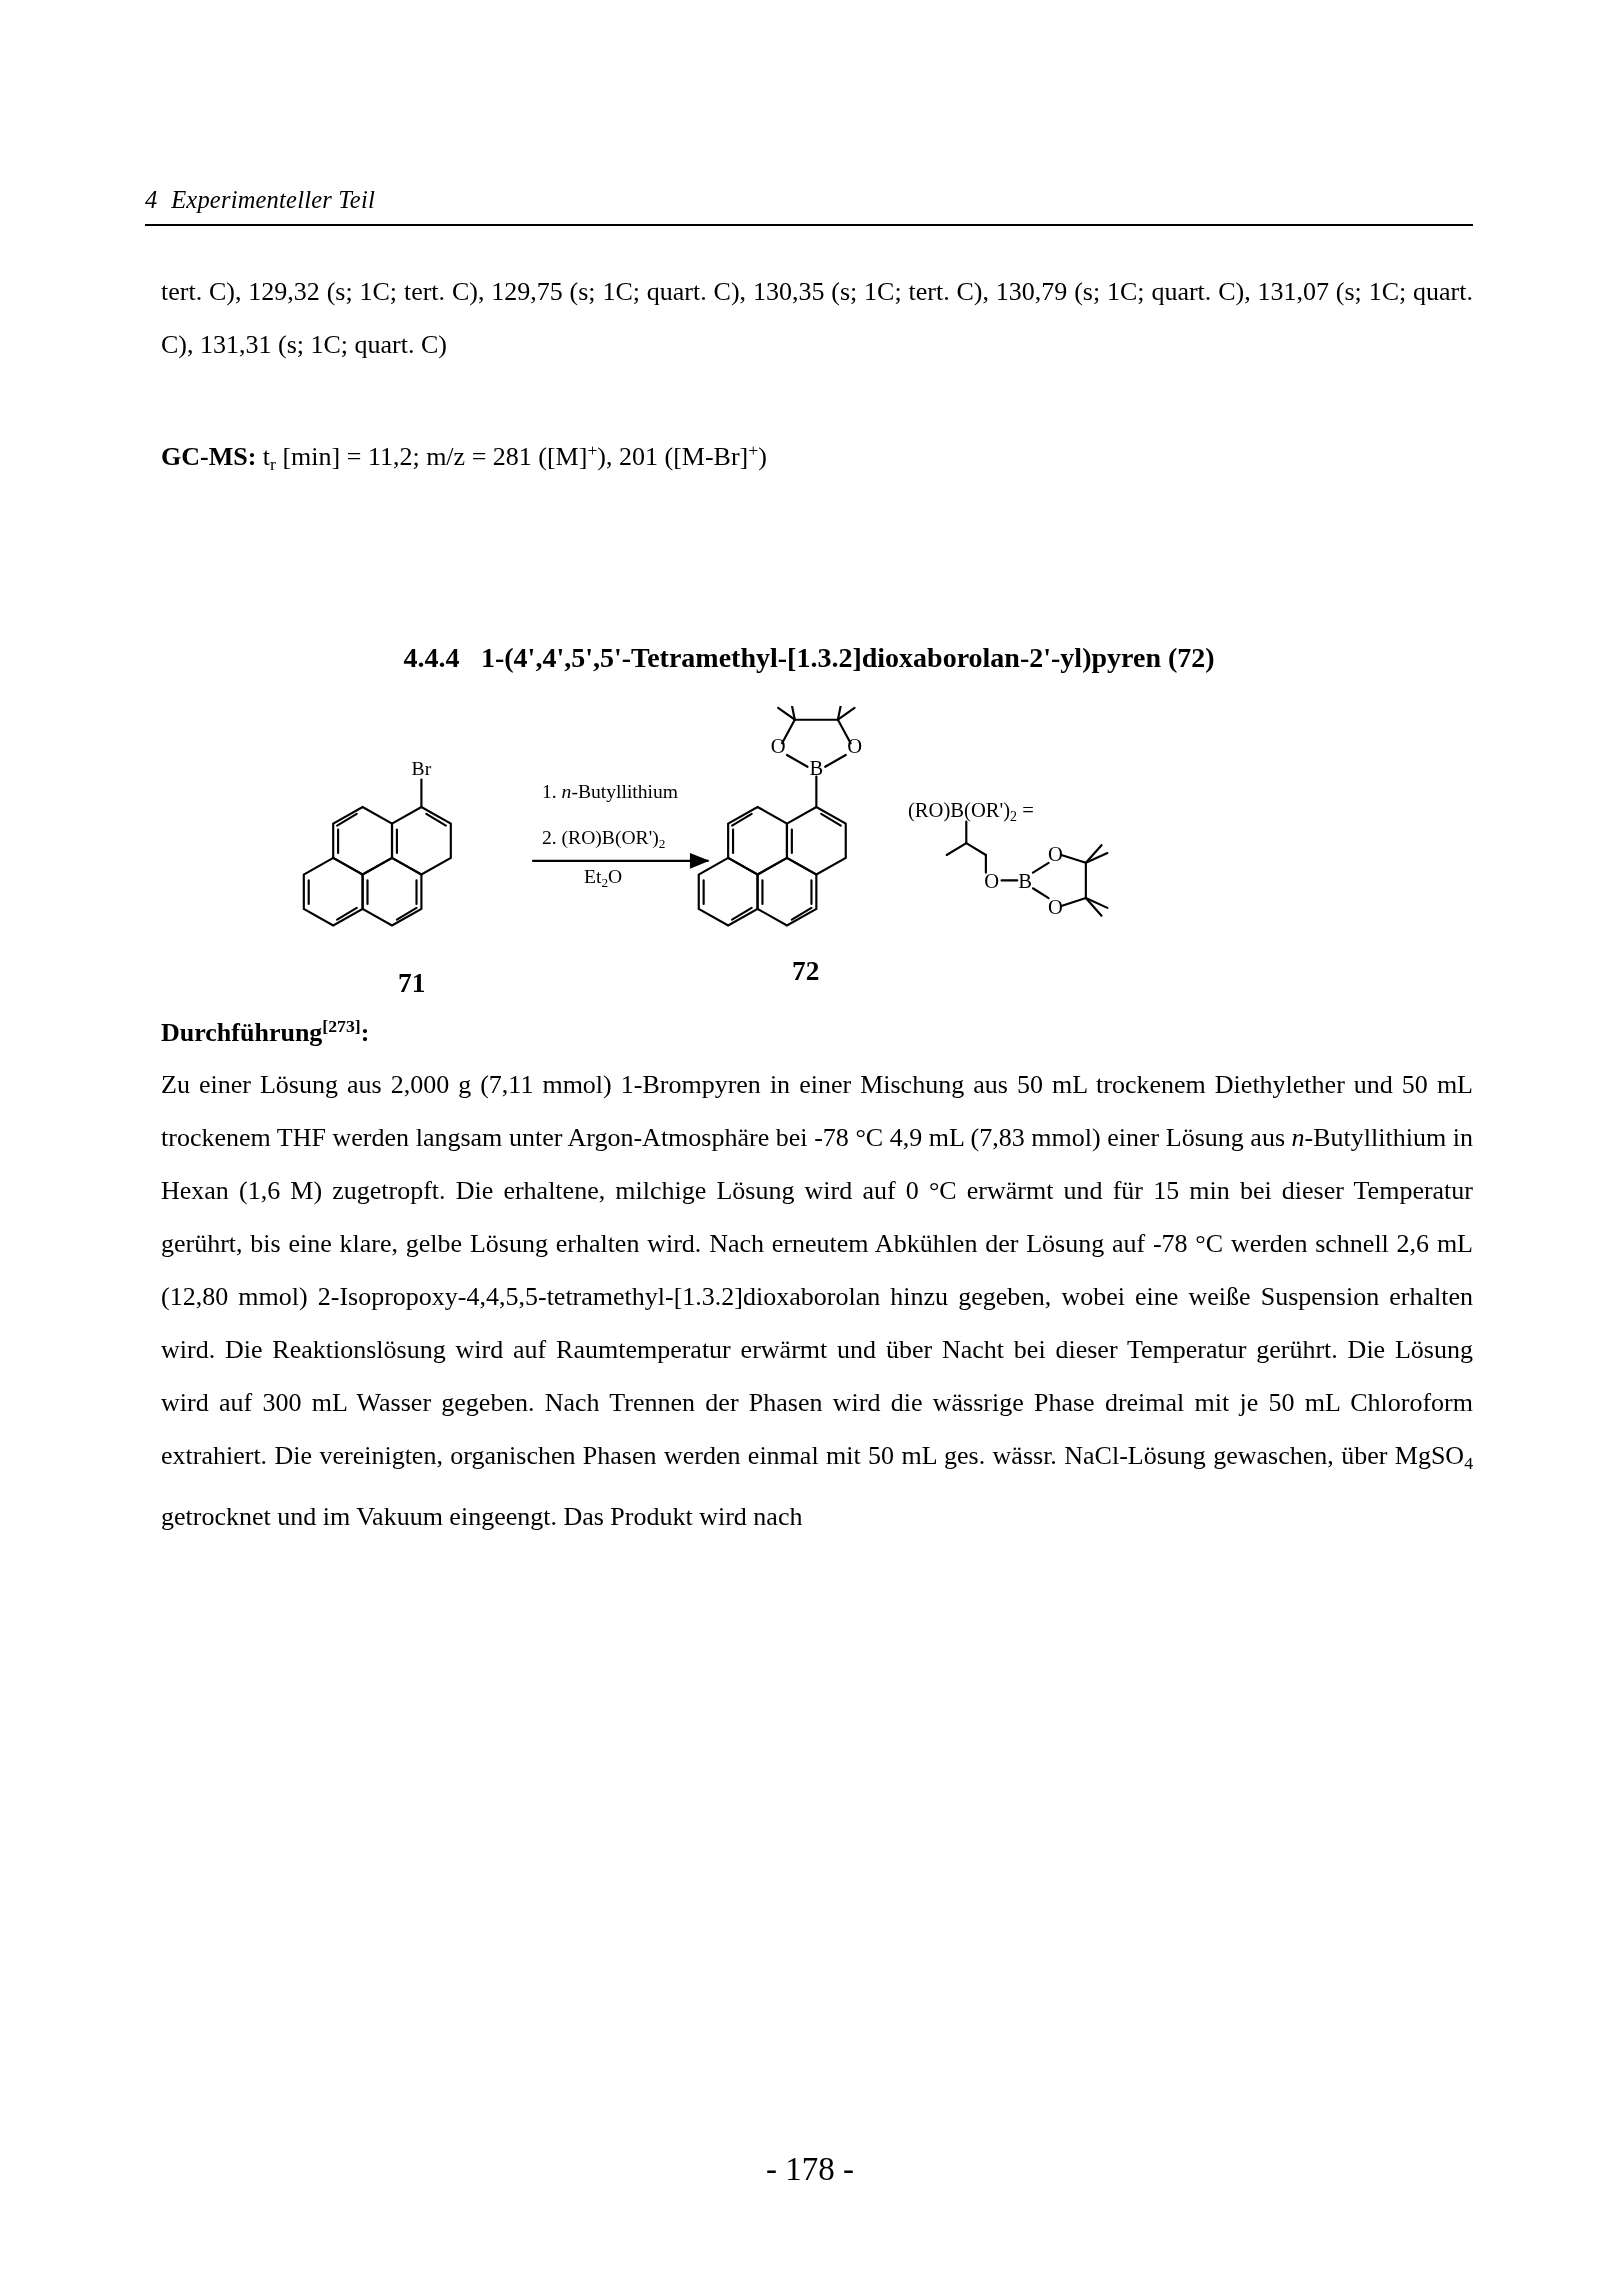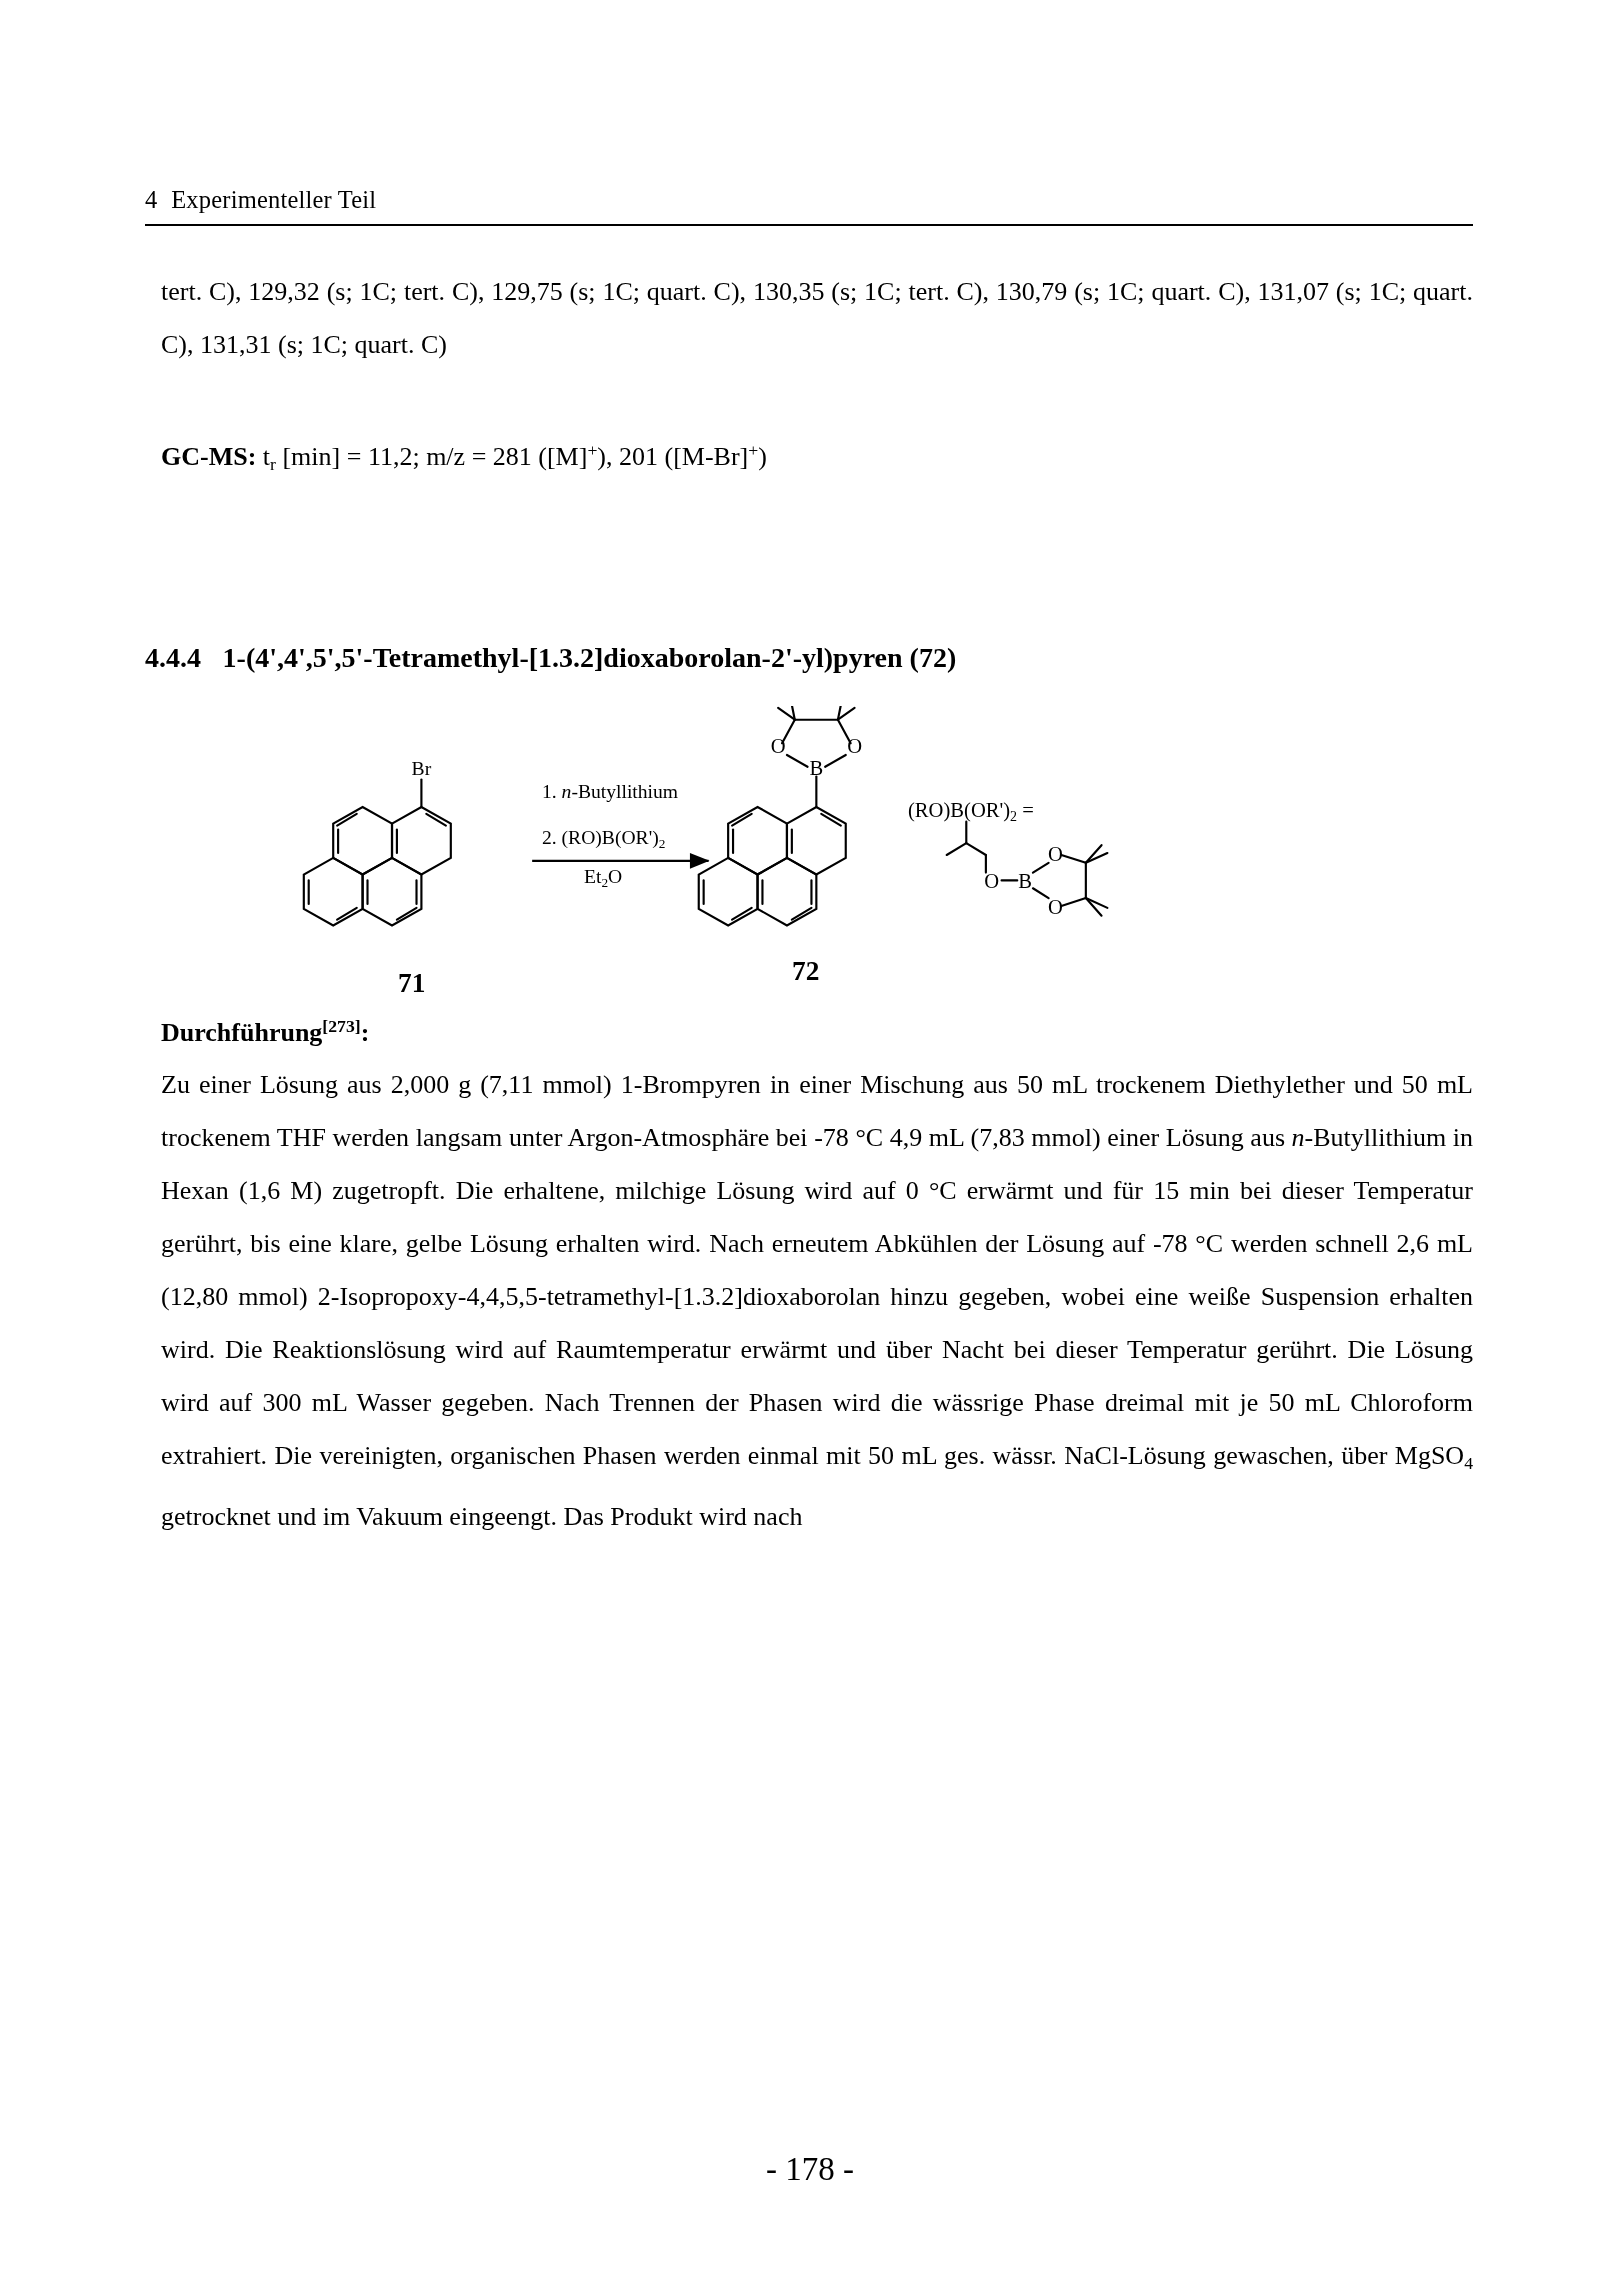--- a/index.html
+++ b/index.html
@@ -22,20 +22,21 @@
     overflow: hidden;
   }
   .content {
     position: absolute;
     left: 145px;
     top: 186px;
     width: 1328px;
   }
   
   .runhead {
+    font-style: italic;
     font-size: 24.5px;
     letter-spacing: 0.2px;
     padding-bottom: 9.8px;
   }
   .runhead .num { margin-right: 13.7px; }
   .rule {
     border-bottom: 2px solid #000;
     width: 100%;
     margin-bottom: 39px;
   }
@@ -51,20 +52,21 @@
   sub { font-size: 0.68em; vertical-align: -0.28em; }
   sup { font-size: 0.68em; vertical-align: 0.5em; }
   .ital { font-style: italic; }
 
   h2.section {
     font-size: 28px;
     font-weight: bold;
     margin: 0;
     padding: 0;
     line-height: 39px;
+    text-align: center;
   }
   h2.section .secnum { margin-right: 21.6px; }
 
   .scheme-wrap {
     position: relative;
     width: 1328px;
     height: 294px;
     margin-top: 29px;
   }
   .scheme-labels {

